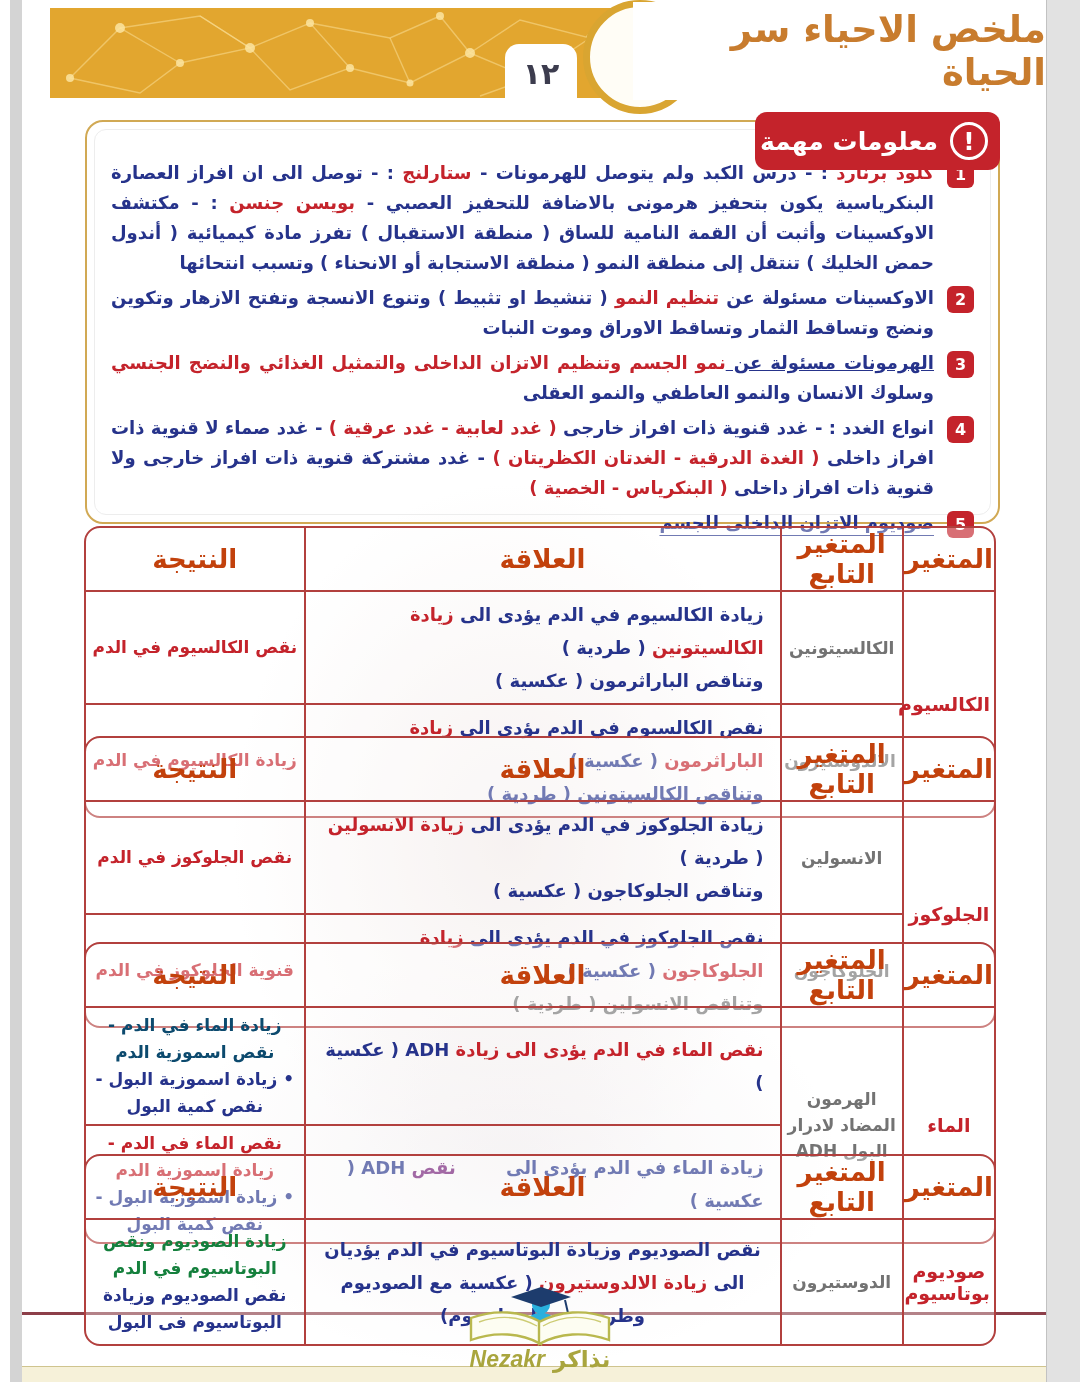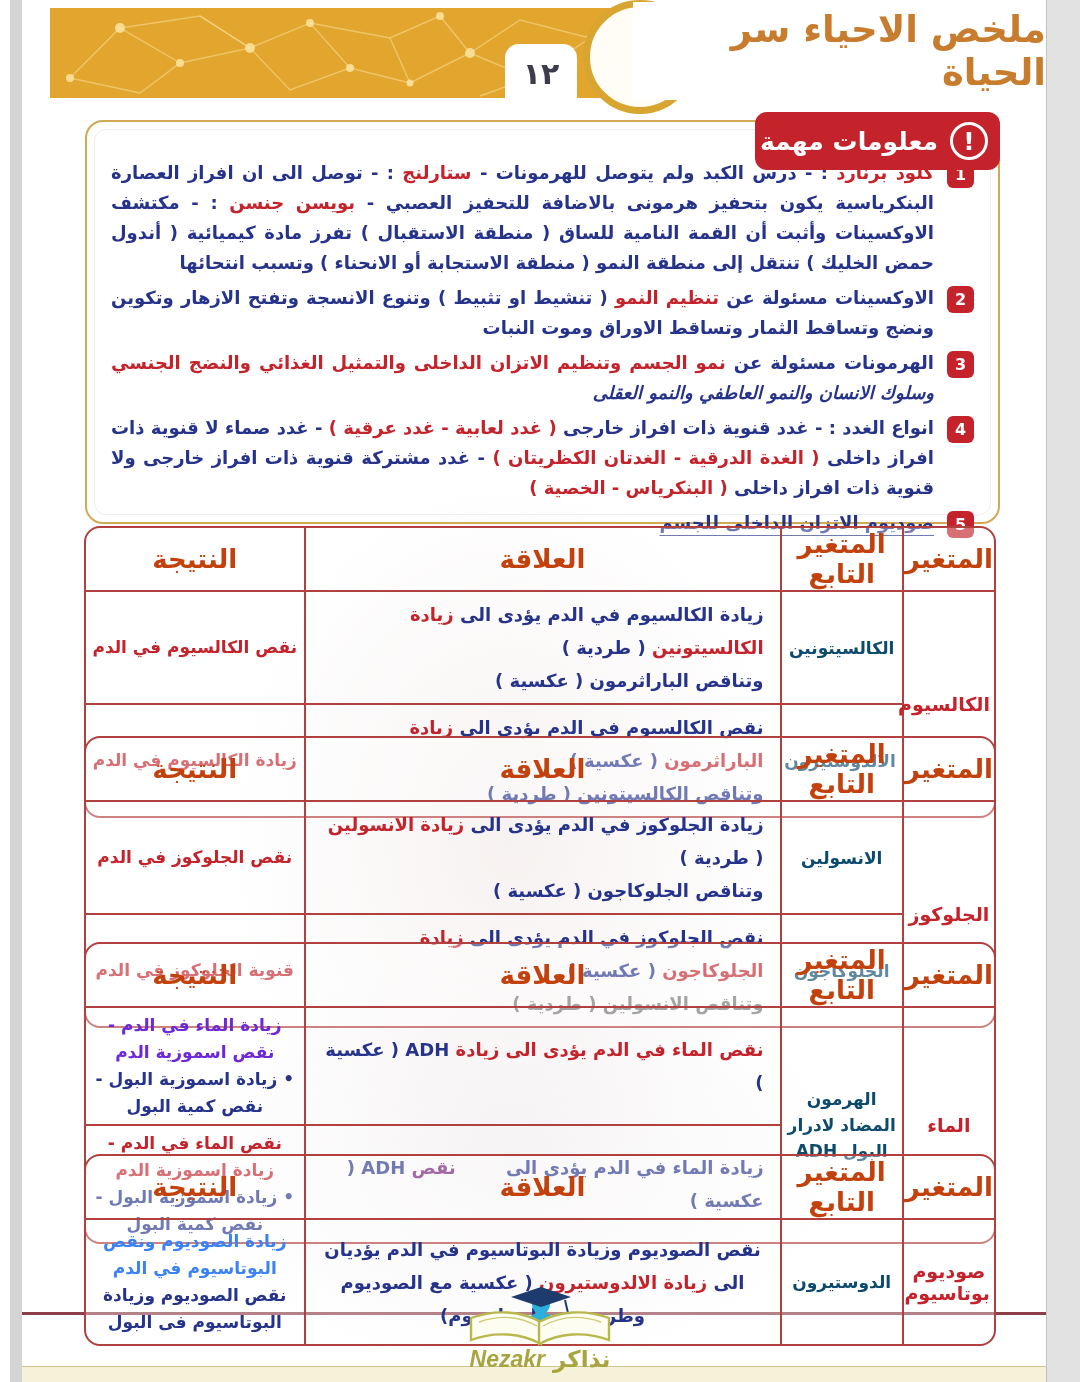--- a/index.html
+++ b/index.html
@@ -35,21 +35,21 @@
          display:flex;align-items:center;gap:12px;padding:0 12px;box-sizing:border-box;}
   .badge-icon{flex:0 0 38px;width:38px;height:38px;border:3.5px solid #fff;border-radius:50%;color:#fff;font-size:25px;font-weight:bold;
               display:flex;align-items:center;justify-content:center;box-sizing:border-box;}
   .badge-label{color:#fff;font-size:25px;font-weight:bold;white-space:nowrap;}
   
   .twrap{position:absolute;right:84px;width:908px;border:2.5px solid #b2403e;border-radius:16px;overflow:hidden;z-index:2;background:rgba(255,255,255,.35);}
   .twrap table{border-collapse:collapse;width:calc(100% + 4px);margin:-2px;table-layout:fixed;}
   .twrap td,.twrap th{border:2px solid #b2403e;vertical-align:middle;}
   .twrap th{color:#c2410c;font-size:26px;font-weight:bold;text-align:center;height:46px;}
   td.cvar{color:#c4232b;font-size:19px;font-weight:bold;text-align:center;padding:0 4px;}
-  td.cdep{color:#0c4a6e;font-size:17px;font-weight:bold;text-align:center;padding:0 6px;line-height:26px;}
+  td.cdep{color:#737373;font-size:17px;font-weight:bold;text-align:center;padding:0 6px;line-height:26px;}
   td.crel{font-size:18px;font-weight:bold;text-align:right;padding:6px 16px 6px 8px;line-height:33px;}
   td.crel.center{text-align:center;padding:6px 10px;}
   td.cres{font-size:17px;font-weight:bold;text-align:center;padding:4px 6px;line-height:27px;}
   .tw0 tbody td,.tw1 tbody td{height:76px;}
   .tw2 tbody td{height:80px;}
   .tw3 tbody td{height:112px;}
   
   .footer-line{position:absolute;left:22px;top:1312px;width:1024px;height:2.5px;background:#8d3f49;z-index:1;}
   .footer-logo{position:absolute;left:455px;top:1284px;width:170px;z-index:2;text-align:center;}
   .brand{margin-top:-4px;font-size:23px;font-weight:bold;color:#a9a53e;}
@@ -106,21 +106,21 @@
         <div class="point">
           <div class="pnum">1</div>
           <div class="ptext"><span style="color: rgb(196, 35, 43);">كلود برنارد</span><span style="color: rgb(38, 51, 139);"> : - درس الكبد ولم يتوصل للهرمونات - </span><span style="color: rgb(196, 35, 43);">ستارلنج</span><span style="color: rgb(38, 51, 139);"> : - توصل الى ان افراز العصارة البنكرياسية يكون بتحفيز هرمونى بالاضافة للتحفيز العصبي - </span><span style="color: rgb(196, 35, 43);">بويسن جنسن</span><span style="color: rgb(38, 51, 139);"> : - مكتشف الاوكسينات وأثبت أن القمة النامية للساق ( منطقة الاستقبال ) تفرز مادة كيميائية ( أندول حمض الخليك ) تنتقل إلى منطقة النمو ( منطقة الاستجابة أو الانحناء ) وتسبب انتحائها</span></div>
         </div>
         <div class="point">
           <div class="pnum">2</div>
           <div class="ptext"><span style="color: rgb(38, 51, 139);">الاوكسينات مسئولة عن </span><span style="color: rgb(196, 35, 43);">تنظيم النمو</span><span style="color: rgb(38, 51, 139);"> ( تنشيط او تثبيط ) وتنوع الانسجة وتفتح الازهار وتكوين ونضج وتساقط الثمار وتساقط الاوراق وموت النبات</span></div>
         </div>
         <div class="point">
           <div class="pnum">3</div>
-          <div class="ptext"><span style="color: rgb(38, 51, 139);">الهرمونات مسئولة عن </span><span style="color: rgb(196, 35, 43);">نمو الجسم وتنظيم الاتزان الداخلى والتمثيل الغذائي والنضج الجنسي</span><span style="color: rgb(38, 51, 139); font-style: italic;"> وسلوك الانسان والنمو العاطفي والنمو العقلى</span></div>
+          <div class="ptext"><span style="color: rgb(38, 51, 139); text-decoration: underline;">الهرمونات مسئولة عن </span><span style="color: rgb(196, 35, 43);">نمو الجسم وتنظيم الاتزان الداخلى والتمثيل الغذائي والنضج الجنسي</span><span style="color: rgb(38, 51, 139);"> وسلوك الانسان والنمو العاطفي والنمو العقلى</span></div>
         </div>
         <div class="point">
           <div class="pnum">4</div>
           <div class="ptext"><span style="color: rgb(38, 51, 139);">انواع الغدد : - غدد قنوية ذات افراز خارجى </span><span style="color: rgb(196, 35, 43);">( غدد لعابية - غدد عرقية )</span><span style="color: rgb(38, 51, 139);"> - غدد صماء لا قنوية ذات افراز داخلى </span><span style="color: rgb(196, 35, 43);">( الغدة الدرقية - الغدتان الكظريتان )</span><span style="color: rgb(38, 51, 139);"> - غدد مشتركة قنوية ذات افراز خارجى ولا قنوية ذات افراز داخلى </span><span style="color: rgb(196, 35, 43);">( البنكرياس - الخصية )</span></div>
         </div>
         <div class="point">
           <div class="pnum">5</div>
           <div class="ptext"><span class="u" style="color: rgb(38, 51, 139);">صوديوم الاتزان الداخلى للجسم</span></div>
         </div>
       </div>
@@ -231,21 +231,21 @@
             </tr>
           </thead>
           <tbody>
             <tr>
               <td class="cvar" rowspan="2">الماء</td>
               <td class="cdep" rowspan="2">الهرمون المضاد لادرار البول ADH</td>
               <td class="crel">
                 <div><span style="color: rgb(196, 35, 43);">نقص الماء في الدم يؤدى الى زيادة </span><span style="color: rgb(38, 51, 139);">ADH ( عكسية )</span></div>
               </td>
               <td class="cres">
-                <div><span style="color: #6d28d9;">زيادة الماء في الدم - نقص اسموزية الدم</span></div>
+                <div><span style="color: #0c4a6e;">زيادة الماء في الدم - نقص اسموزية الدم</span></div>
                 <div><span style="color: rgb(38, 51, 139);">• زيادة اسموزية البول - نقص كمية البول</span></div>
               </td>
             </tr>
             <tr>
               <td class="crel">
                 <div><span style="color: rgb(38, 51, 139); margin-left: 44px;">زيادة الماء في الدم يؤدى الى </span><span style="color: #701a75;">نقص</span><span style="color: rgb(38, 51, 139);"> ADH ( عكسية )</span></div>
               </td>
               <td class="cres">
                 <div><span style="color: rgb(196, 35, 43);">نقص الماء في الدم - زيادة اسموزية الدم</span></div>
                 <div><span style="color: rgb(38, 51, 139);">• زيادة اسموزية البول - نقص كمية البول</span></div>
@@ -271,21 +271,21 @@
             </tr>
           </thead>
           <tbody>
             <tr>
               <td class="cvar" rowspan="1">صوديوم بوتاسيوم</td>
               <td class="cdep">الدوستيرون</td>
               <td class="crel center">
                 <div><span style="color: rgb(38, 51, 139);">نقص الصوديوم وزيادة البوتاسيوم في الدم يؤديان الى </span><span style="color: rgb(196, 35, 43);">زيادة الالدوستيرون</span><span style="color: rgb(38, 51, 139);"> ( عكسية مع الصوديوم وطردية مع البوتاسيوم)</span></div>
               </td>
               <td class="cres">
-                <div><span style="color: #3b82f6;">زيادة الصوديوم ونقص البوتاسيوم في الدم</span></div>
+                <div><span style="color: #15803d;">زيادة الصوديوم ونقص البوتاسيوم في الدم</span></div>
                 <div><span style="color: rgb(38, 51, 139);">نقص الصوديوم وزيادة البوتاسيوم فى البول</span></div>
               </td>
             </tr>
           </tbody>
         </table>
       </div>
     </div>
 
   <div class="footer-line"></div>
   <div class="footer-logo">

